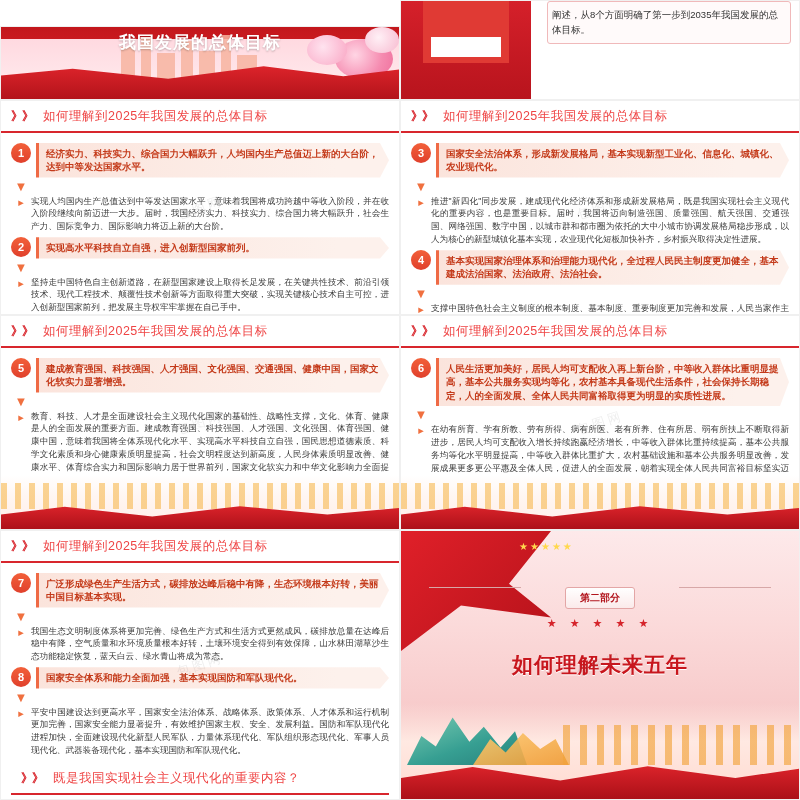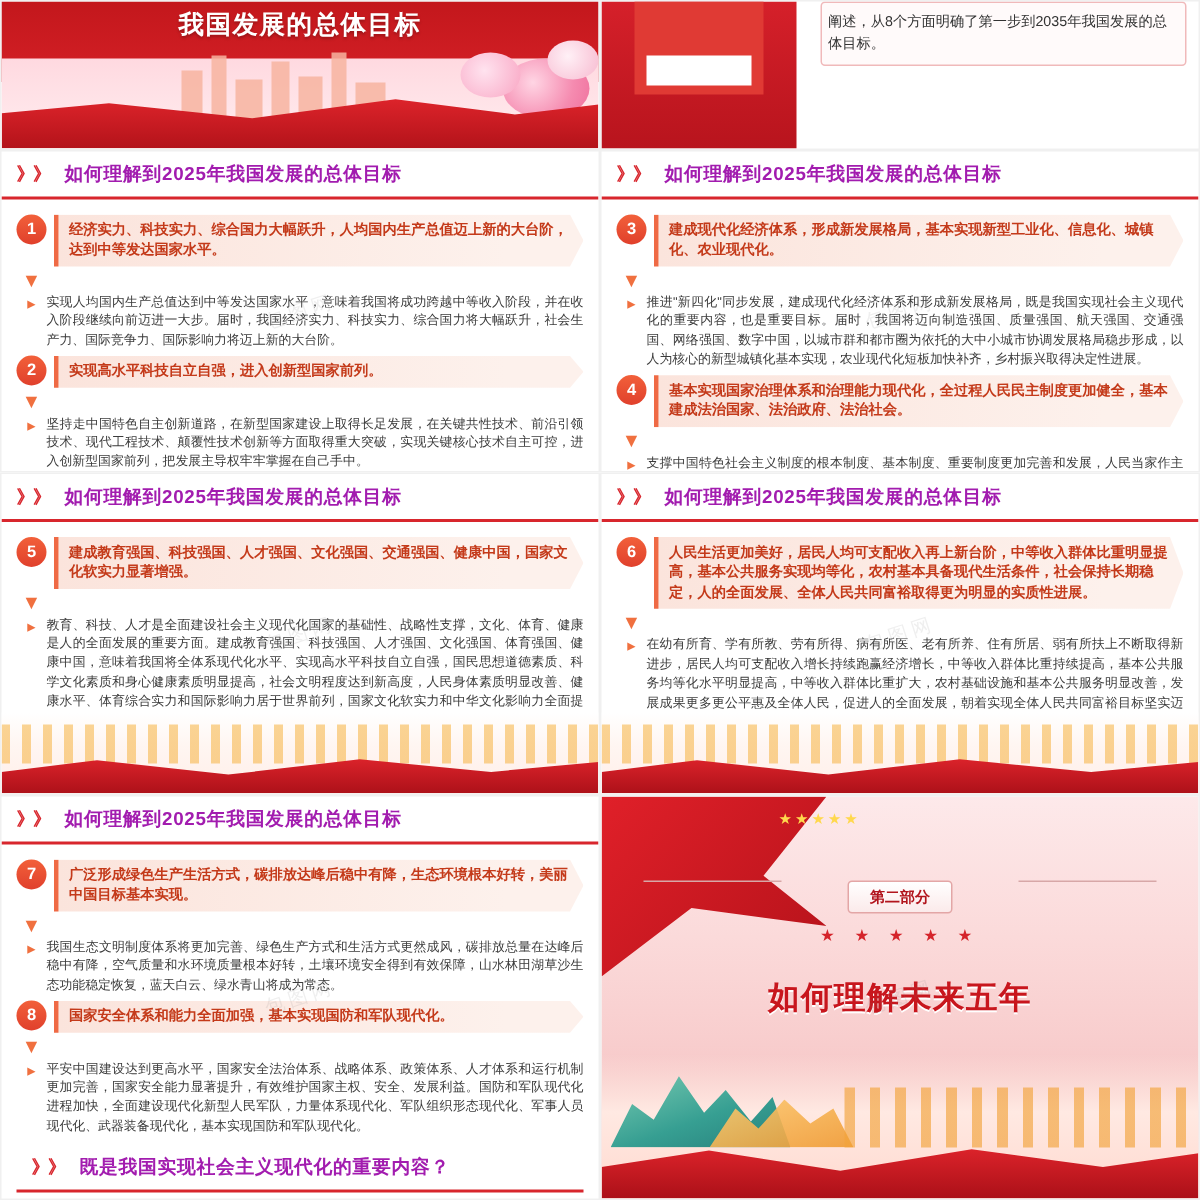--- a/index.html
+++ b/index.html
@@ -19,20 +19,21 @@
   .slide{
     position:relative;overflow:hidden;
     background:#fff;
     border:1px solid #f0f0f0;
     box-sizing:border-box;
   }
 
   
   .hero-tl{
     background:linear-gradient(180deg,#c3171c 0%,#d42026 55%,#ffffff 55%,#ffffff 100%);
+    margin-top:26px;
   }
   .hero-tl .title{
     position:absolute;top:4px;left:0;width:100%;
     text-align:center;color:#fff;font-weight:bold;font-size:17px;
     letter-spacing:1px;
     text-shadow:0 1px 2px rgba(0,0,0,.25);
   }
   .hero-tl .city{
     position:absolute;bottom:0;left:0;width:100%;height:60px;
     background:linear-gradient(180deg,#ffd9e0 0%,#ffeef0 100%);
@@ -80,21 +81,21 @@
   
   .cs-head{
     position:relative;height:30px;
     border-bottom:2px solid #d8262d;
     display:flex;align-items:center;
   }
   .cs-head .arrows{
     width:42px;text-align:center;color:#d8262d;font-size:12px;font-weight:bold;letter-spacing:-1px;
   }
   .cs-head .htitle{
-    font-size:12.5px;font-weight:bold;color:#a21caf;letter-spacing:.5px;
+    font-size:12.5px;font-weight:normal;color:#ef4444;letter-spacing:.5px;
   }
   .cs-body{padding:6px 10px 0 10px;}
 
   .numrow{display:flex;align-items:stretch;margin-top:4px;}
   .numcircle{
     width:20px;height:20px;min-width:20px;border-radius:50%;
     background:linear-gradient(180deg,#f2603a,#e0402c);
     color:#fff;font-size:11px;font-weight:bold;
     display:flex;align-items:center;justify-content:center;
     margin-right:5px;
@@ -265,21 +266,21 @@
   </div>
 
   <div class="slide">
     <div class="cs-head">
       <div class="arrows">》》</div>
       <div class="htitle">如何理解到2025年我国发展的总体目标</div>
     </div>
     <div class="cs-body">
       <div class="numrow">
         <div class="numcircle">3</div>
-        <div class="numbanner">建成现代化经济体系，形成新发展格局，基本实现新型工业化、信息化、城镇化、农业现代化。</div>
+        <div class="numbanner">国家安全法治体系，形成新发展格局，基本实现新型工业化、信息化、城镇化、农业现代化。</div>
       </div>
       <div class="arrowdown">▼</div>
       <div class="para">
         <div class="bullet">▸</div>
         <div class="ptext">推进"新四化"同步发展，建成现代化经济体系和形成新发展格局，既是我国实现社会主义现代化的重要内容，也是重要目标。届时，我国将迈向制造强国、质量强国、航天强国、交通强国、网络强国、数字中国，以城市群和都市圈为依托的大中小城市协调发展格局稳步形成，以人为核心的新型城镇化基本实现，农业现代化短板加快补齐，乡村振兴取得决定性进展。</div>
       </div>
       <div class="numrow">
         <div class="numcircle">4</div>
         <div class="numbanner">基本实现国家治理体系和治理能力现代化，全过程人民民主制度更加健全，基本建成法治国家、法治政府、法治社会。</div>
       </div>

